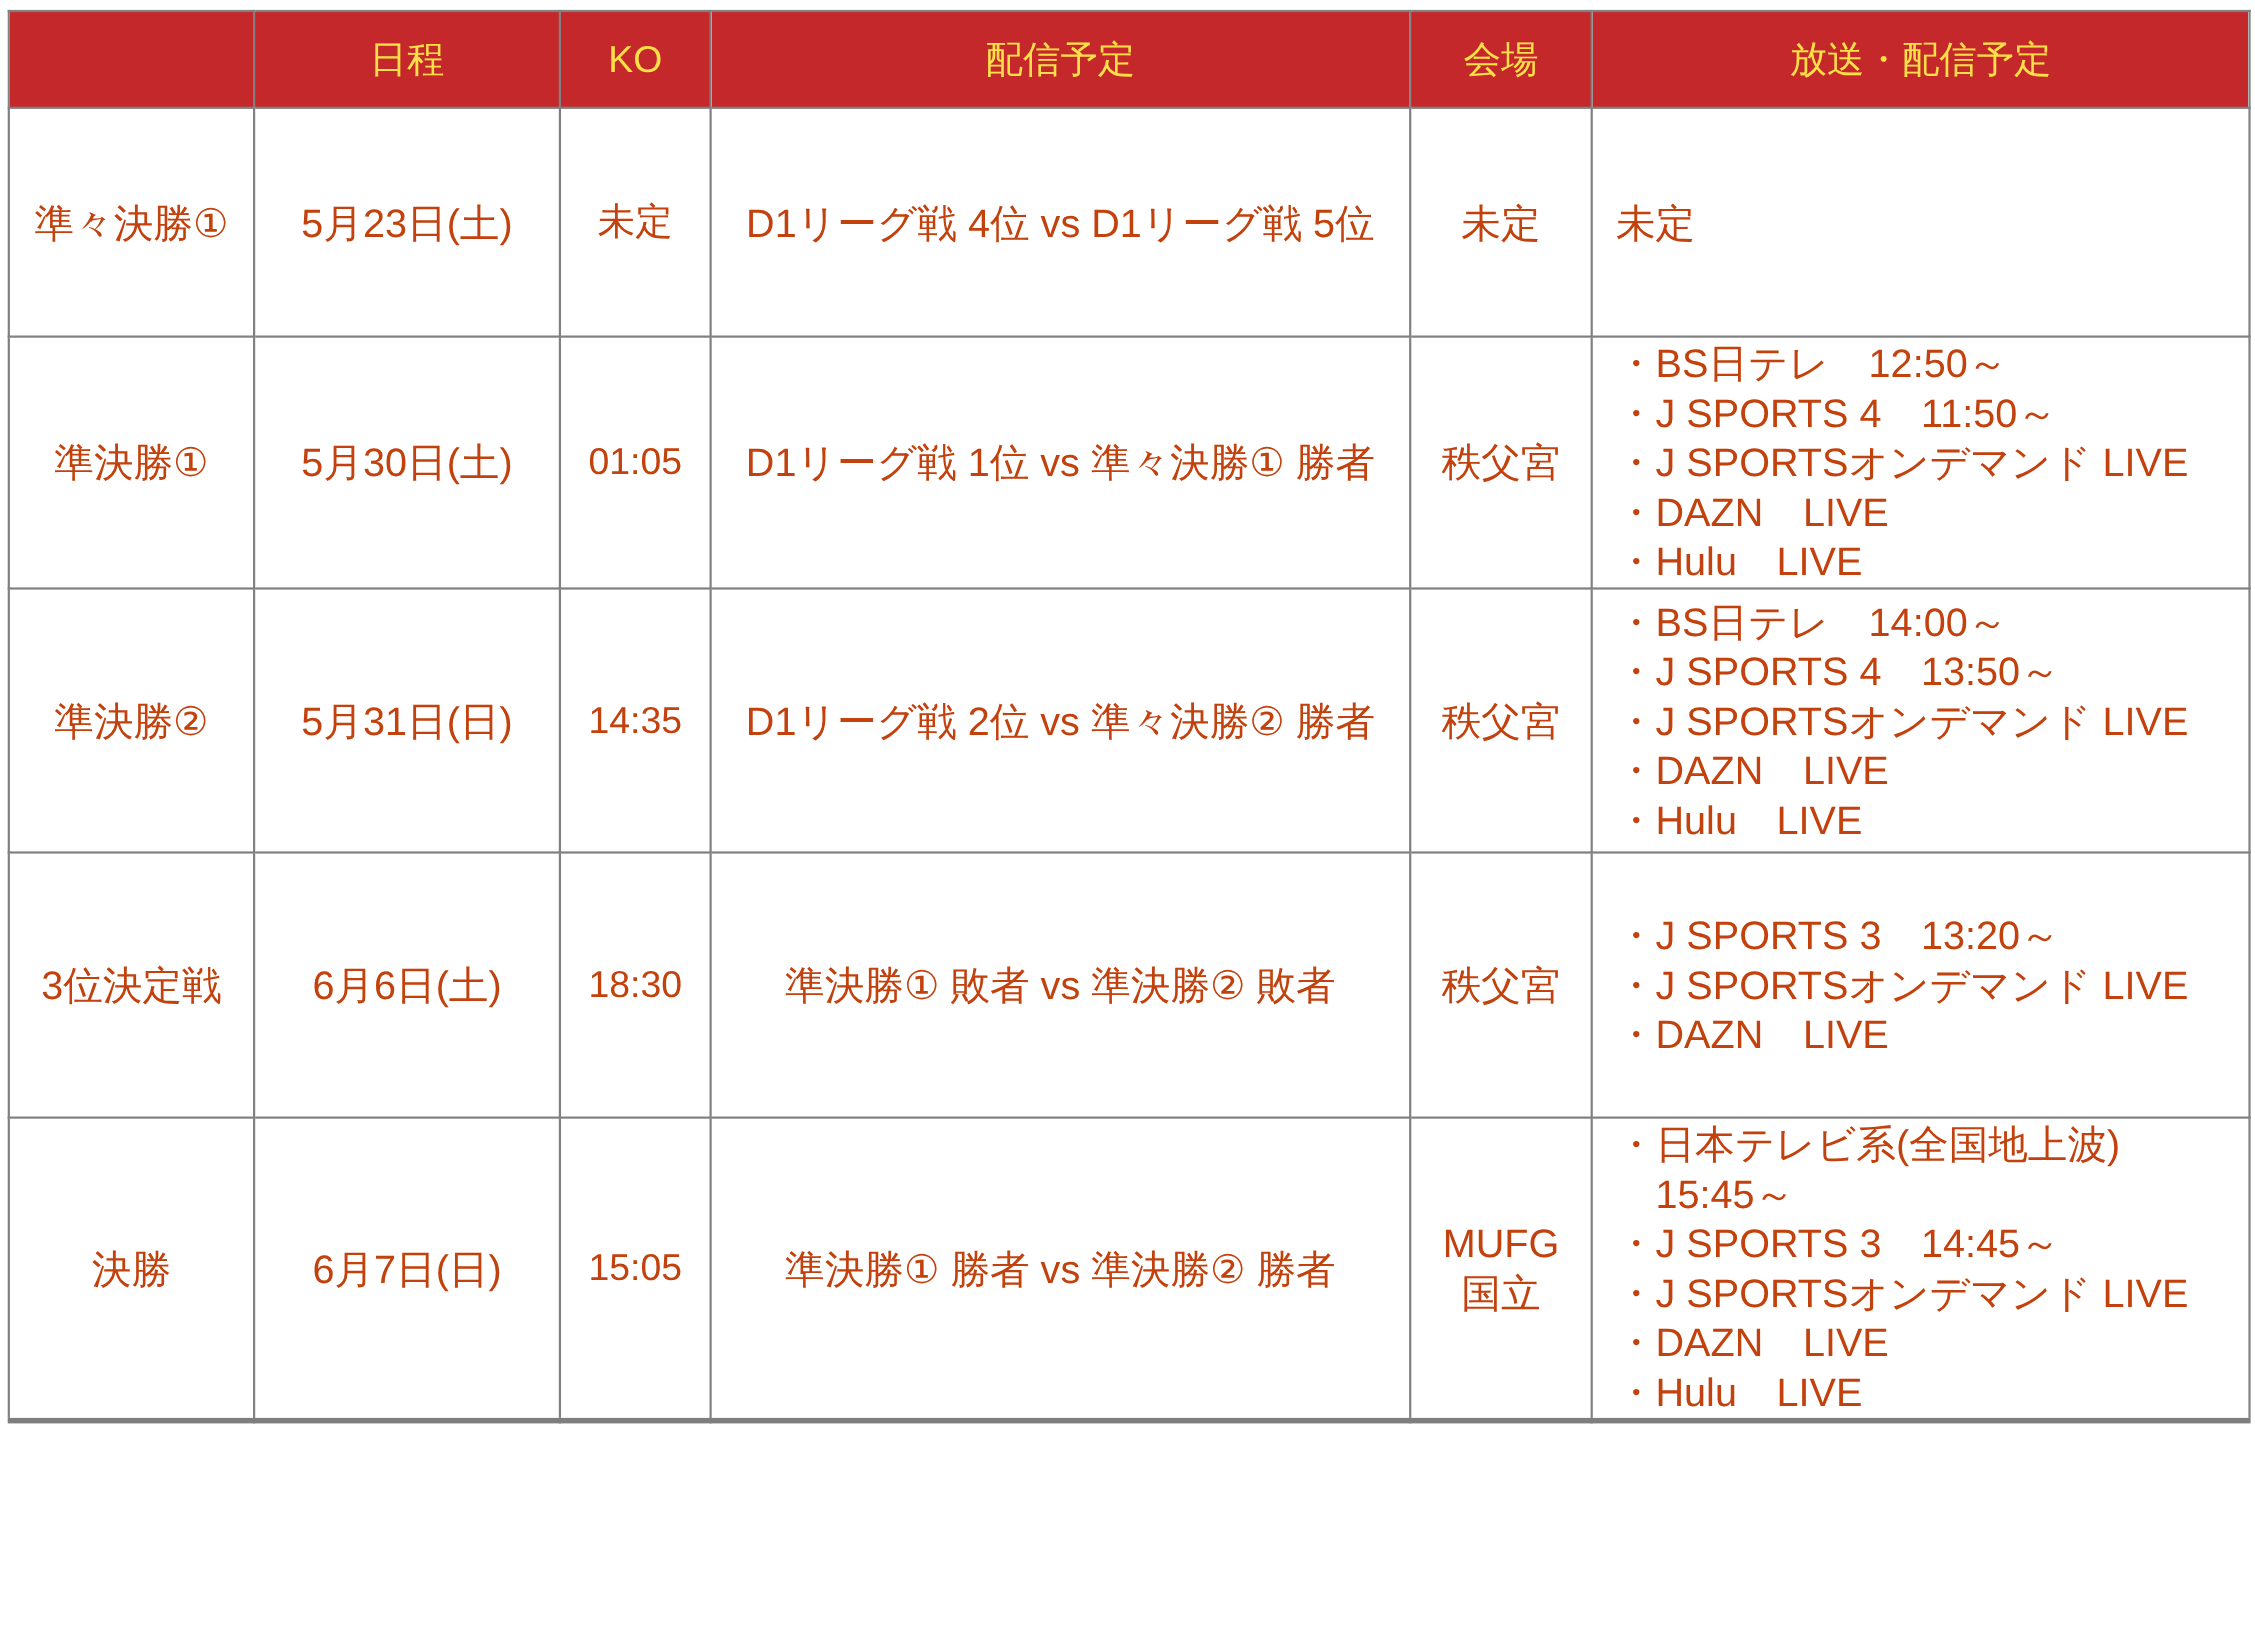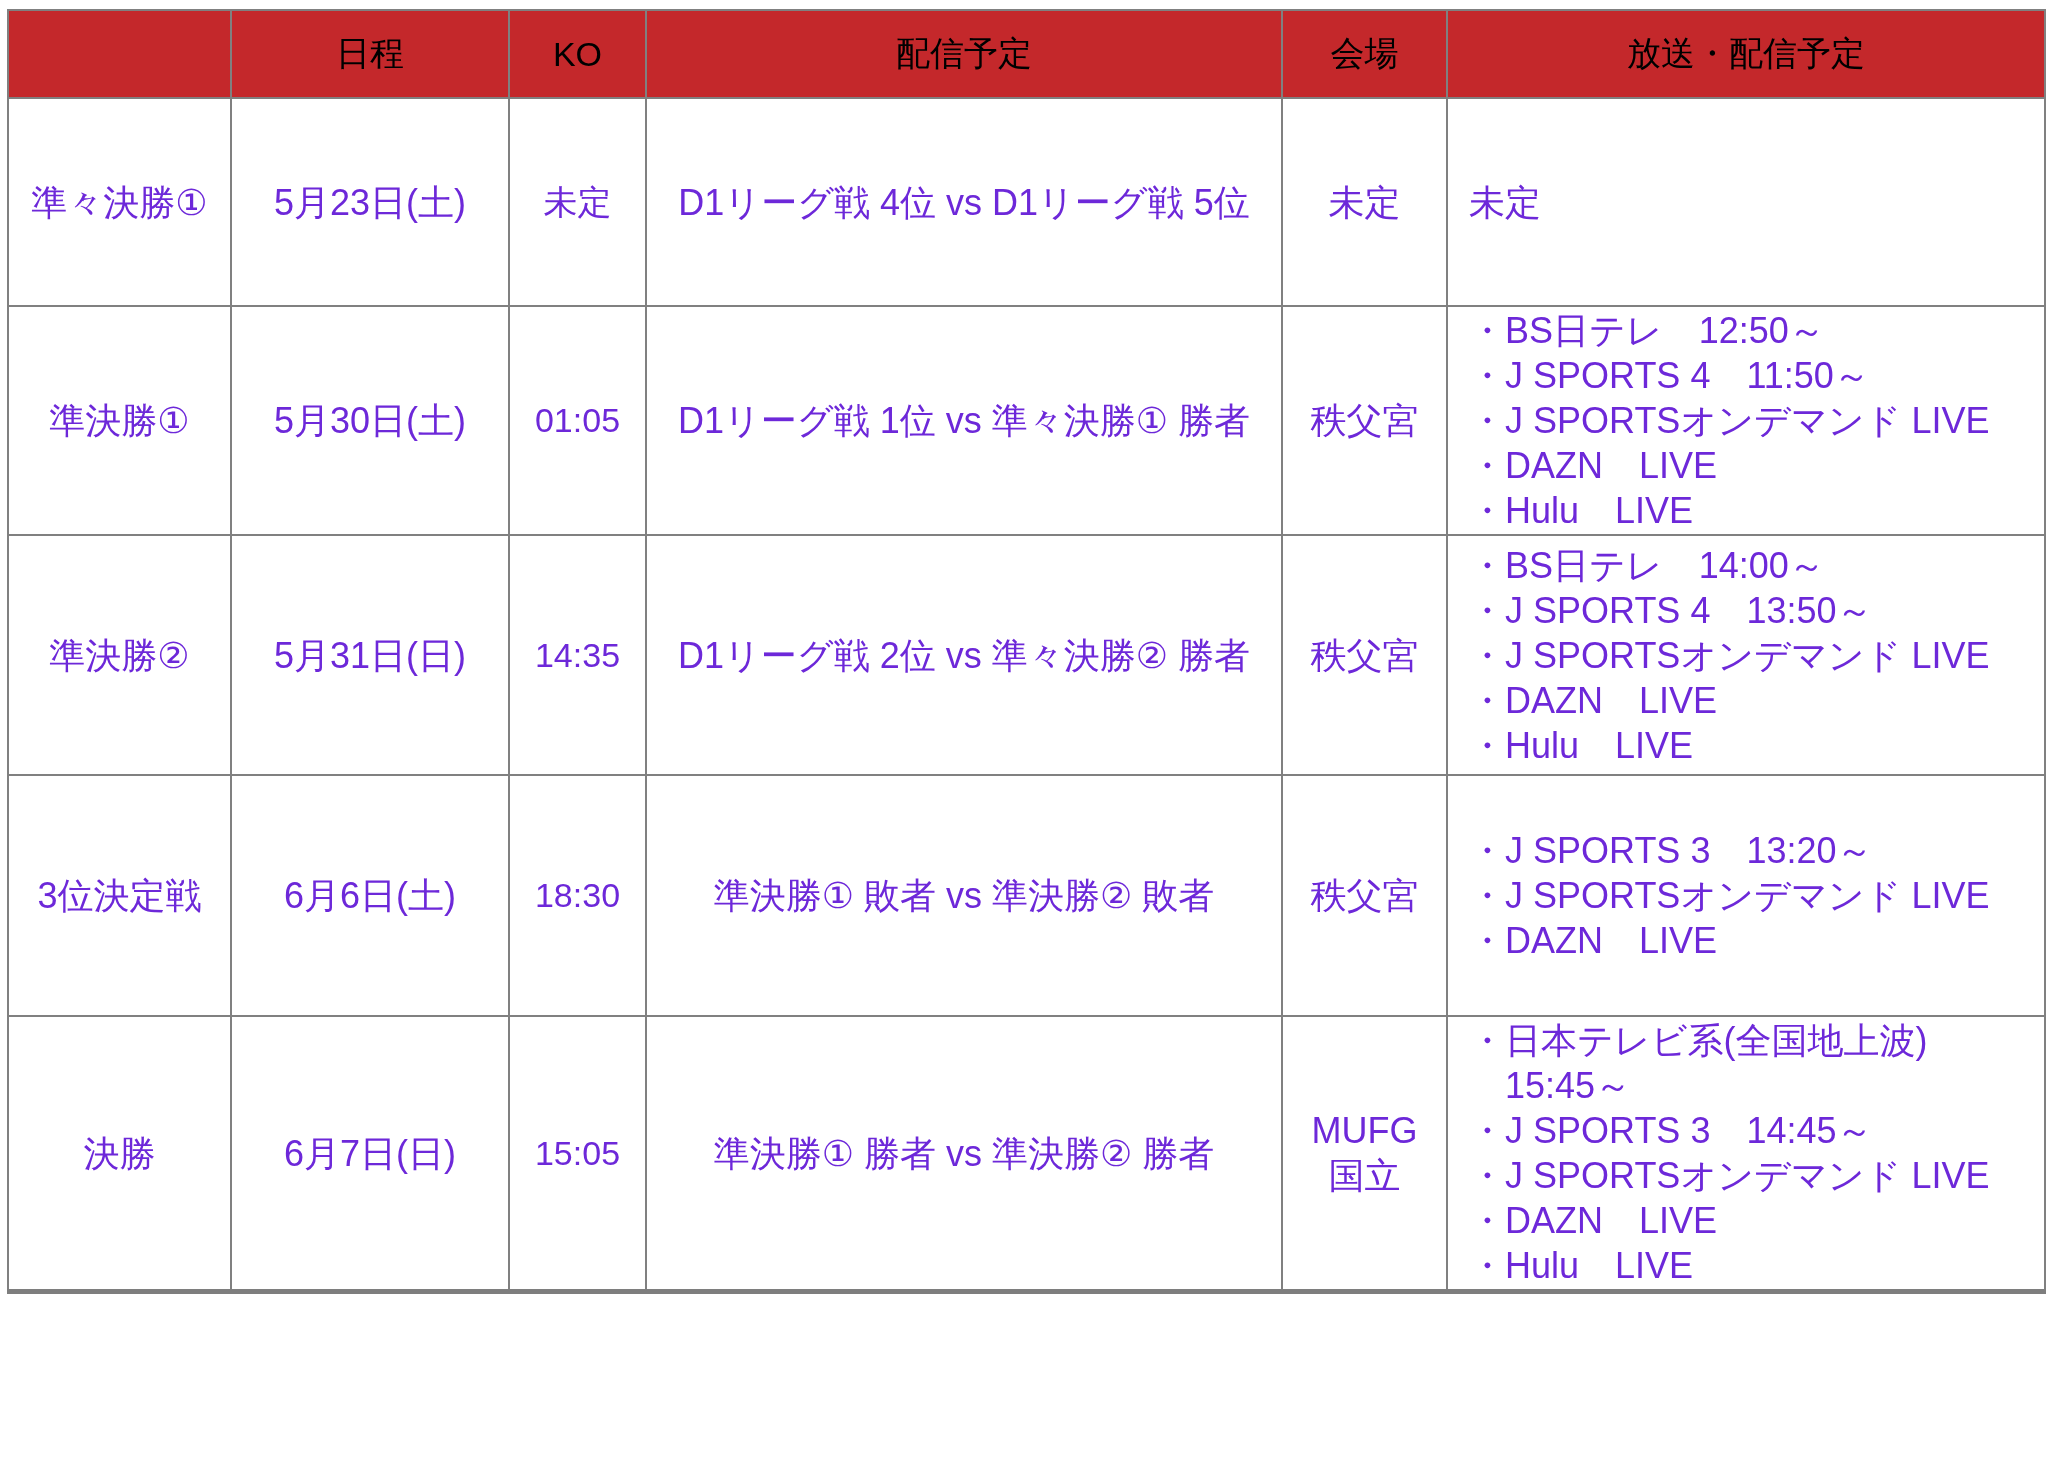--- a/index.html
+++ b/index.html
@@ -19,30 +19,30 @@
     width: 2037px;
     border: 2px solid #808080;
     border-bottom: 5px solid #7e7e7e;
   }
   th, td {
     border: 2px solid #808080;
     overflow: hidden;
   }
   thead th {
     background: #c4282b;
-    color: #000000;
+    color: #fde047;
     font-size: 34px;
     font-weight: normal;
     height: 84px;
     text-align: center;
     vertical-align: middle;
   }
   td {
     font-size: 36px;
-    color: #6d28d9;
+    color: #c2410c;
     text-align: center;
     vertical-align: middle;
     line-height: 1.25;
   }
   
   col.c-stage  { width: 223px; }
   col.c-date   { width: 278px; }
   col.c-ko     { width: 137px; }
   col.c-match  { width: 636px; }
   col.c-venue  { width: 165px; }

